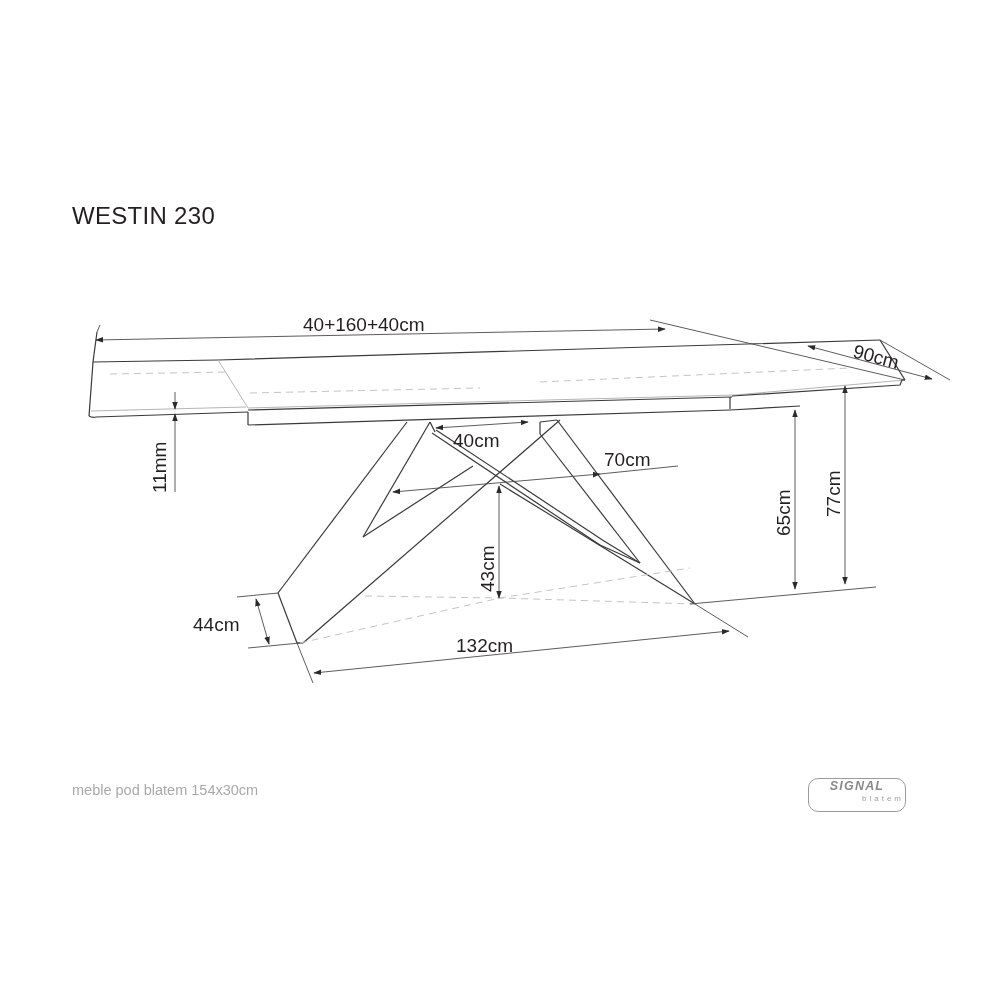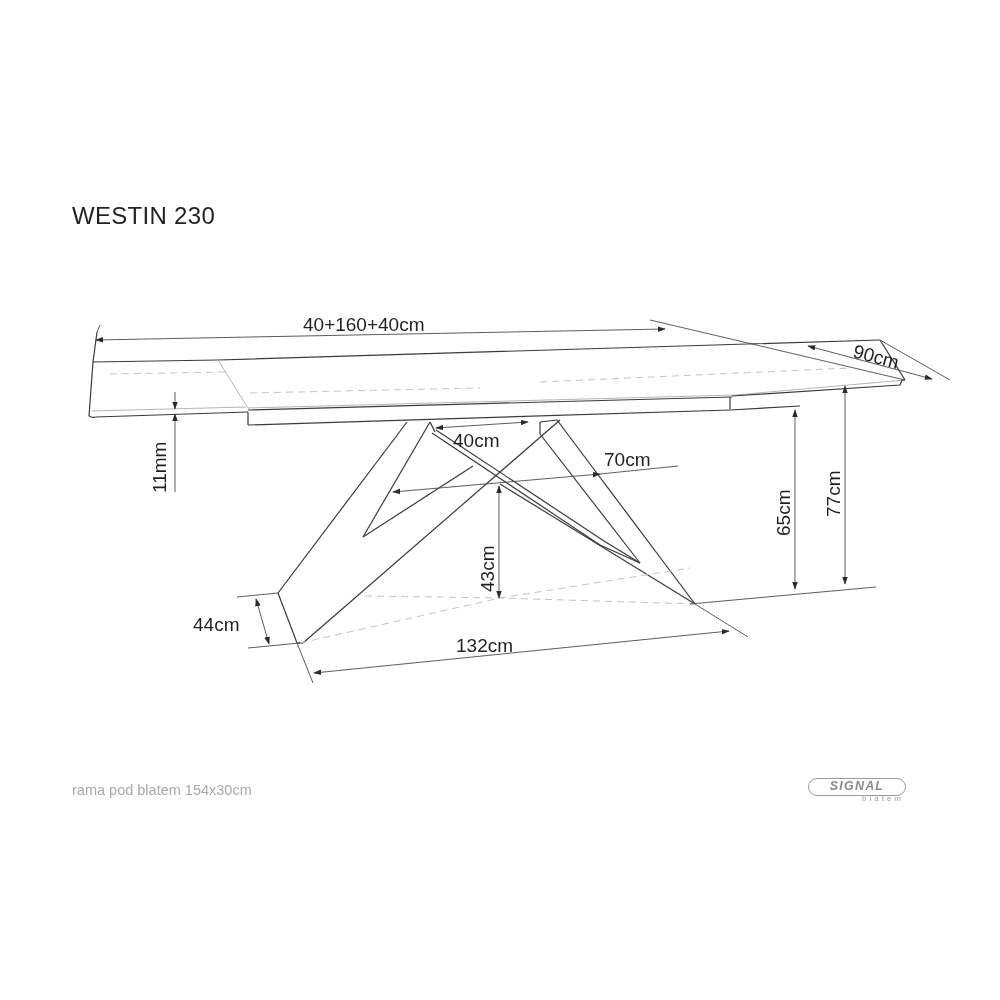--- a/index.html
+++ b/index.html
@@ -41,21 +41,21 @@
       left: 808px;
       top: 778px;
       width: 100px;
       height: 36px;
     }
     .logo-pill {
       position: absolute;
       left: 0;
       top: 0;
       width: 98px;
-      height: 18px;
+      height: 34px;
       border: 1.5px solid #9b9b9b;
       border-radius: 10px;
       box-sizing: border-box;
       text-align: center;
       font-weight: bold;
       font-style: italic;
       font-size: 12.5px;
       line-height: 15px;
       letter-spacing: 1.2px;
       color: #8a8a8a;
@@ -205,18 +205,18 @@
 
   <g>
     <path class="ln-thin" d="M297,643 L313,683"></path>
     <path class="ln-thin" d="M695,604 L748,637"></path>
     <path class="ln-thin" d="M314,673 L729,631" marker-start="url(#arr)" marker-end="url(#arr)"></path>
     <text class="dim-label" x="456" y="652">132cm</text>
   </g>
 </svg>
 
 <div class="title">WESTIN 230</div>
-<div class="footnote">rama pod blatem 154x30cm</div>
+<div class="footnote">meble pod blatem 154x30cm</div>
 
 <div class="logo">
   <div class="logo-pill">SIGNAL</div>
   <div class="logo-sub">blatem</div>
 </div>
 
 </body></html>

